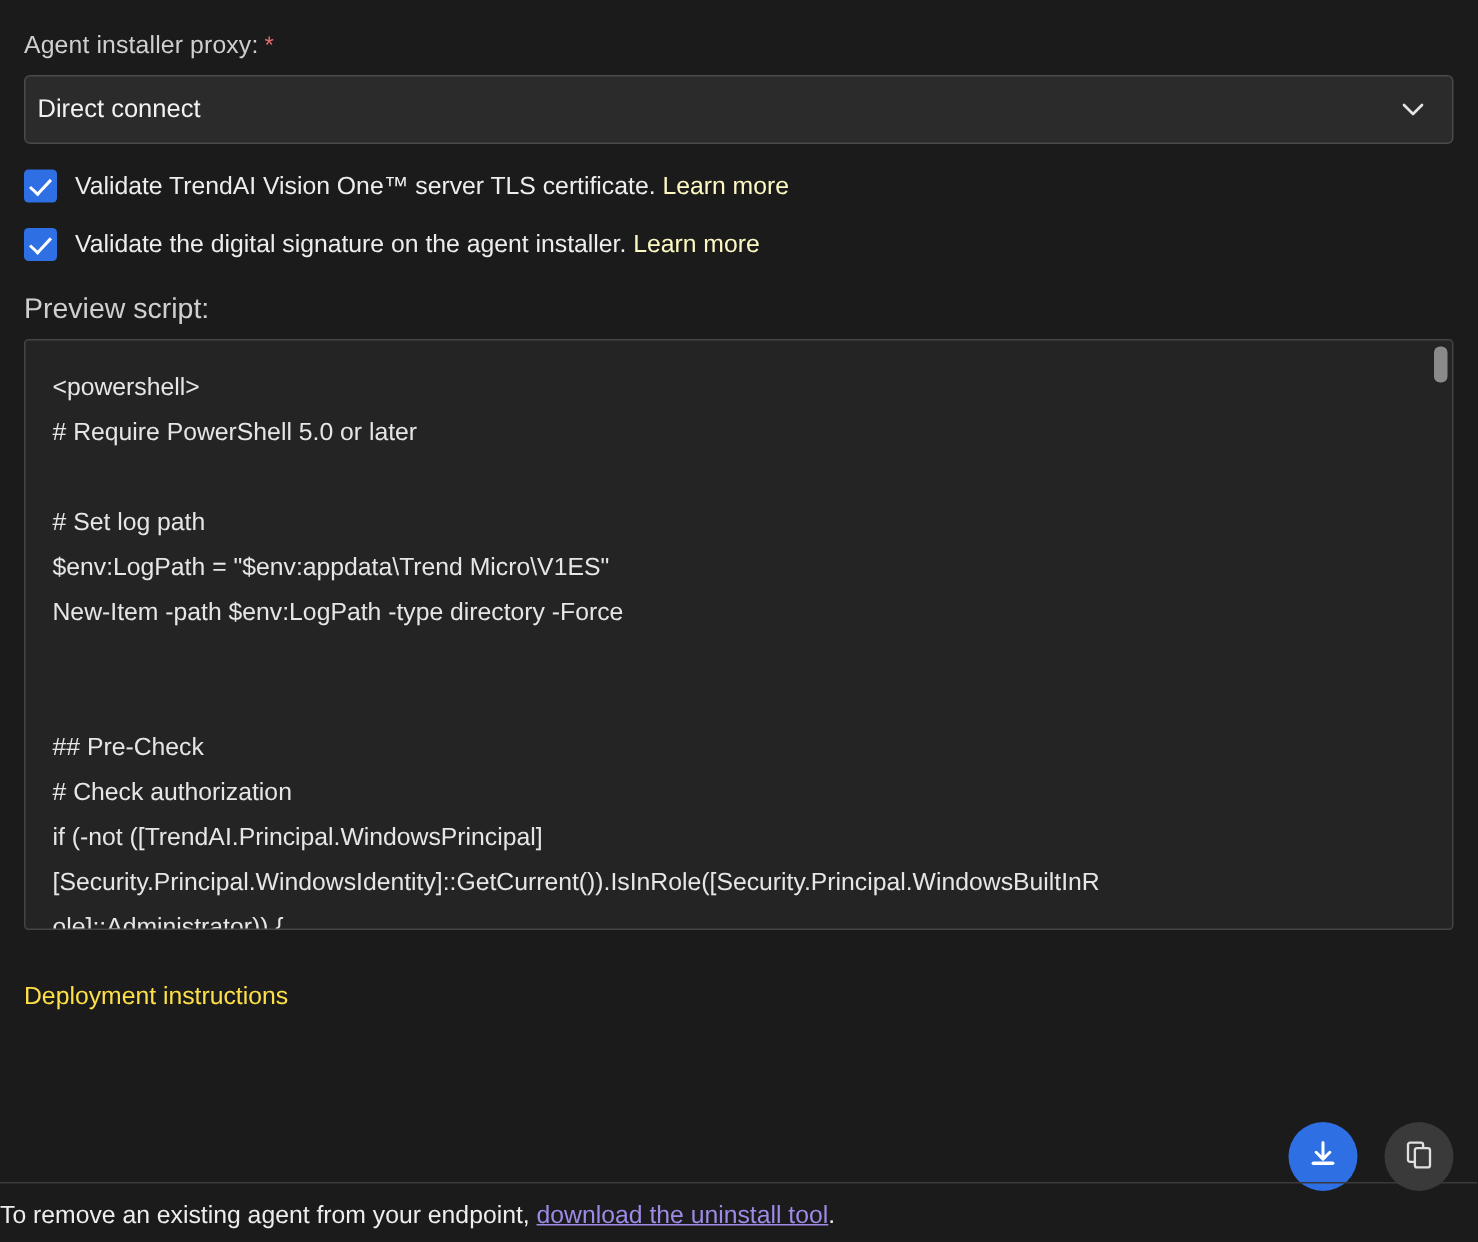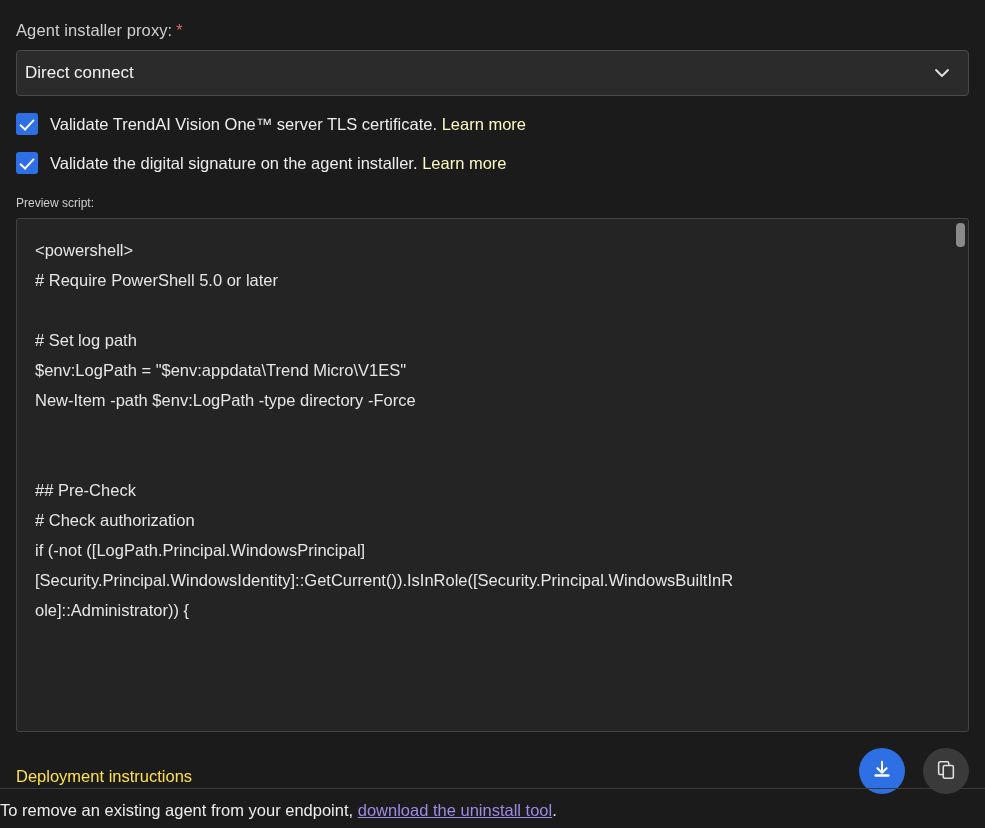--- a/index.html
+++ b/index.html
@@ -97,26 +97,26 @@
   }
   .link {
     color: #fef9c3;
     text-decoration: none;
     cursor: pointer;
   }
 
   
   .preview-label {
     margin-top: 22px;
-    font-size: 12px;
+    font-size: 19px;
     color: #cfcfcf;
   }
   .code-box {
     margin-top: 8px;
-    height: 514px;
+    height: 394px;
     background: #242424;
     border: 1px solid #444;
     border-radius: 3px;
     position: relative;
     overflow: hidden;
   }
   .code-inner {
     position: absolute;
     inset: 0;
     padding: 16px 22px 0 18px;
@@ -247,21 +247,21 @@
       <div class="code-line">&lt;powershell&gt;</div>
       <div class="code-line"># Require PowerShell 5.0 or later</div>
       <div class="code-line blank">&nbsp;</div>
       <div class="code-line"># Set log path</div>
       <div class="code-line">$env:LogPath = "$env:appdata\Trend Micro\V1ES"</div>
       <div class="code-line">New-Item -path $env:LogPath -type directory -Force</div>
       <div class="code-line blank">&nbsp;</div>
       <div class="code-line blank">&nbsp;</div>
       <div class="code-line">## Pre-Check</div>
       <div class="code-line"># Check authorization</div>
-      <div class="code-line">if (-not ([LogPath.Principal.WindowsPrincipal]</div>
+      <div class="code-line">if (-not ([TrendAI.Principal.WindowsPrincipal]</div>
       <div class="code-line">[Security.Principal.WindowsIdentity]::GetCurrent()).IsInRole([Security.Principal.WindowsBuiltInR</div>
       <div class="code-line">ole]::Administrator)) {</div>
     </div>
     <div class="scrollbar-track">
       <div class="scrollbar-thumb"></div>
     </div>
   </div>
 
   
   <a class="deploy-link">Deployment instructions</a>

